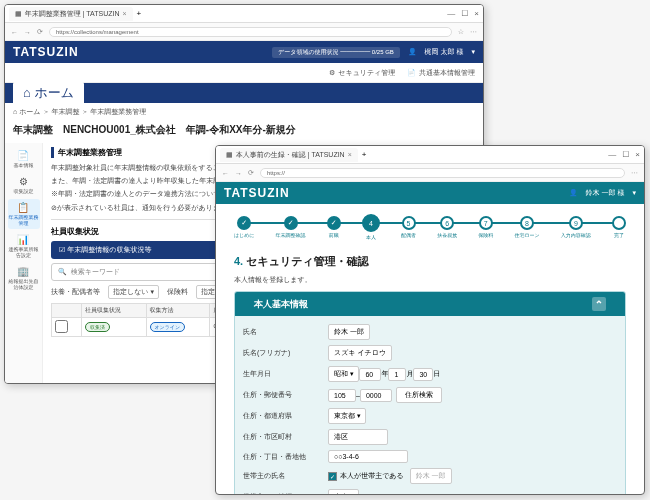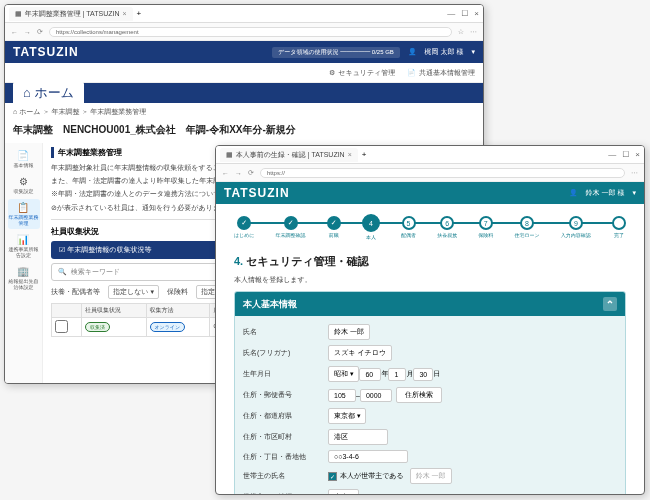--- a/index.html
+++ b/index.html
@@ -54,21 +54,21 @@
 .stepper::before{content:"";position:absolute;left:24px;right:24px;top:18px;height:2px;background:#0d7a8a;z-index:0}
 .step{display:flex;flex-direction:column;align-items:center;gap:2px;z-index:1}
 .step .c{width:14px;height:14px;border-radius:50%;border:2px solid #0d7a8a;background:#fff;display:flex;align-items:center;justify-content:center;font-size:7px;color:#0d7a8a}
 .step.done .c{background:#0d7a8a;color:#fff}
 .step.cur .c{background:#0d7a8a;color:#fff;width:18px;height:18px}
 .step .sl{font-size:5px;color:#0d7a8a}
 .h2{padding:4px 18px;font-size:11px;font-weight:bold;color:#222}
 .h2 .num{color:#0d7a8a}
 .sub{padding:2px 18px 6px;font-size:7px;color:#444}
 .panel{margin:0 18px;border:1px solid #b3d9de;border-radius:3px;overflow:hidden}
-.phead{background:#0d7a8a;color:#fff;padding:5px 8px;font-size:9px;font-weight:bold;display:flex;align-items:center}
+.phead{background:#0d7a8a;color:#fff;padding:5px 19px;font-size:9px;font-weight:bold;display:flex;align-items:center}
 .phead .chev{margin-left:auto;background:rgba(255,255,255,.3);border-radius:2px;width:14px;height:14px;display:flex;align-items:center;justify-content:center;color:#fff;font-size:10px}
 .pbody{background:#e8f4f5;padding:8px}
 .frow{display:flex;align-items:center;margin-bottom:5px;font-size:7px}
 .flbl{width:85px;color:#333}
 .finp{background:#fff;border:1px solid #ccc;padding:2px 5px;border-radius:2px;font-size:7px;min-width:40px}
 .fsel{background:#fff;border:1px solid #ccc;padding:2px 5px;border-radius:2px;font-size:7px}
 .btn{padding:2px 8px;border-radius:2px;font-size:7px;border:1px solid #ccc;background:#fff;margin-left:4px}
 .cb{width:9px;height:9px;border:1px solid #888;background:#0d7a8a;color:#fff;display:inline-flex;align-items:center;justify-content:center;font-size:6px;margin-right:3px}
 </style>
 </head>

